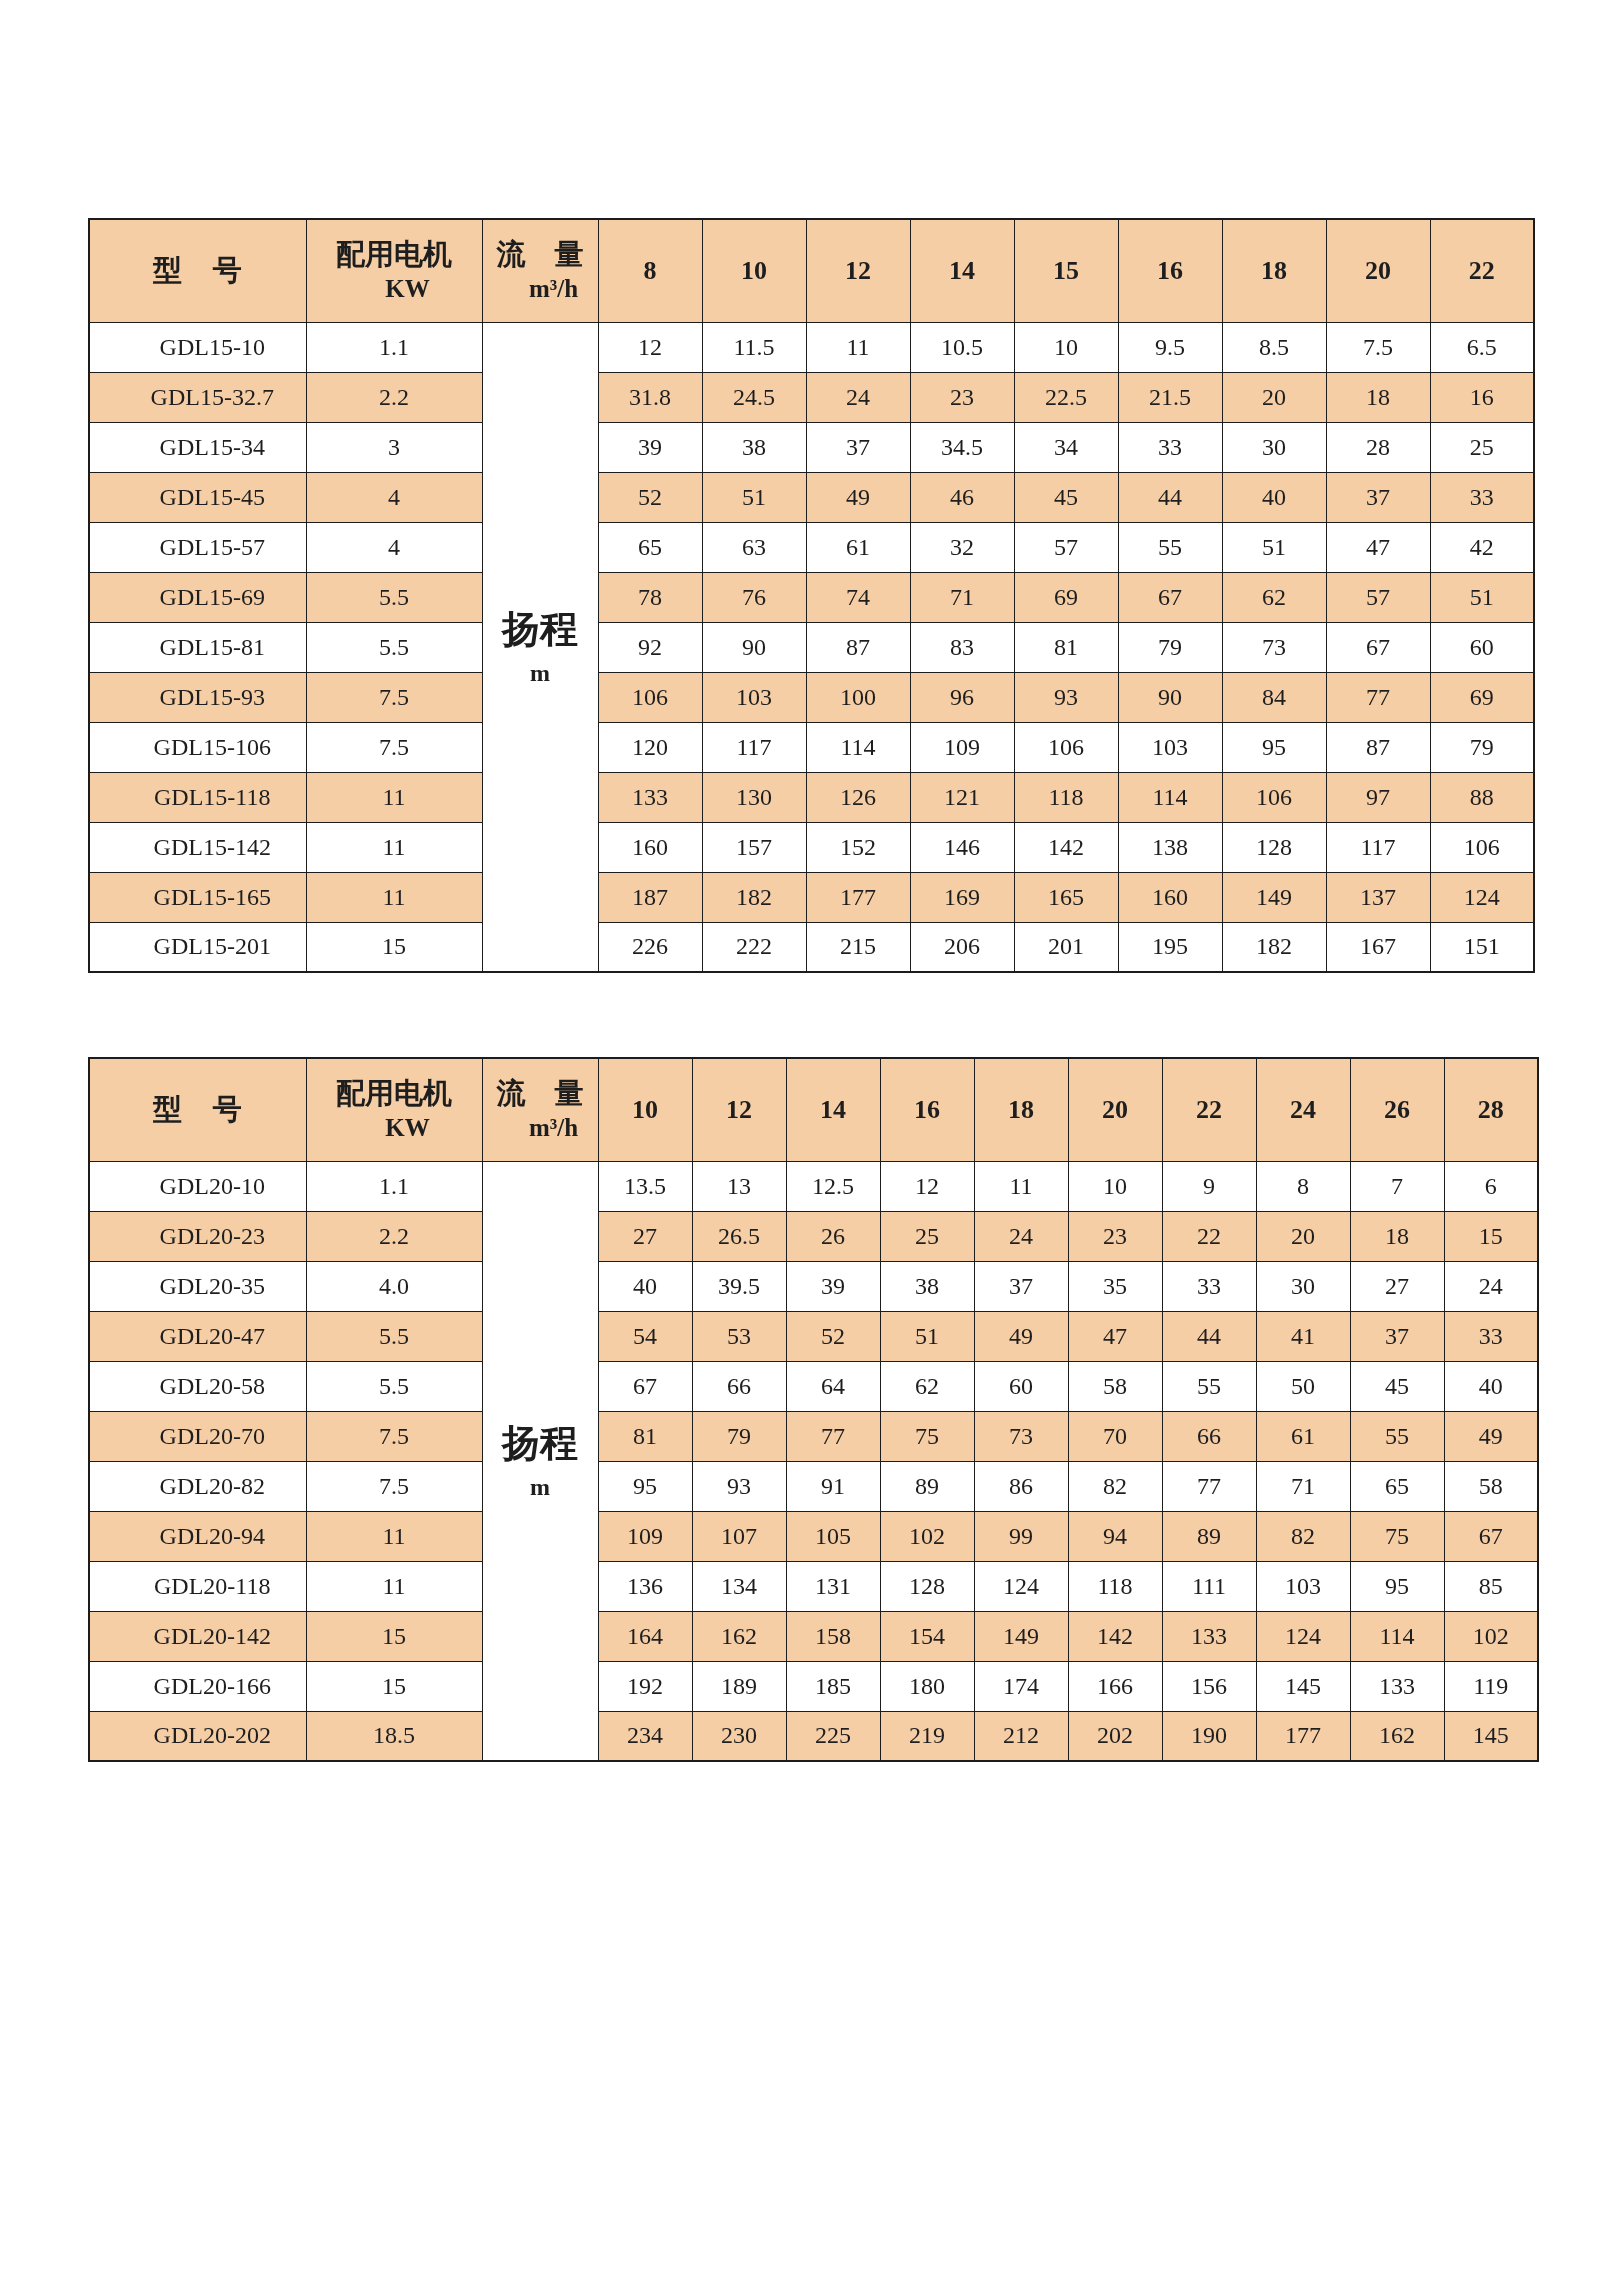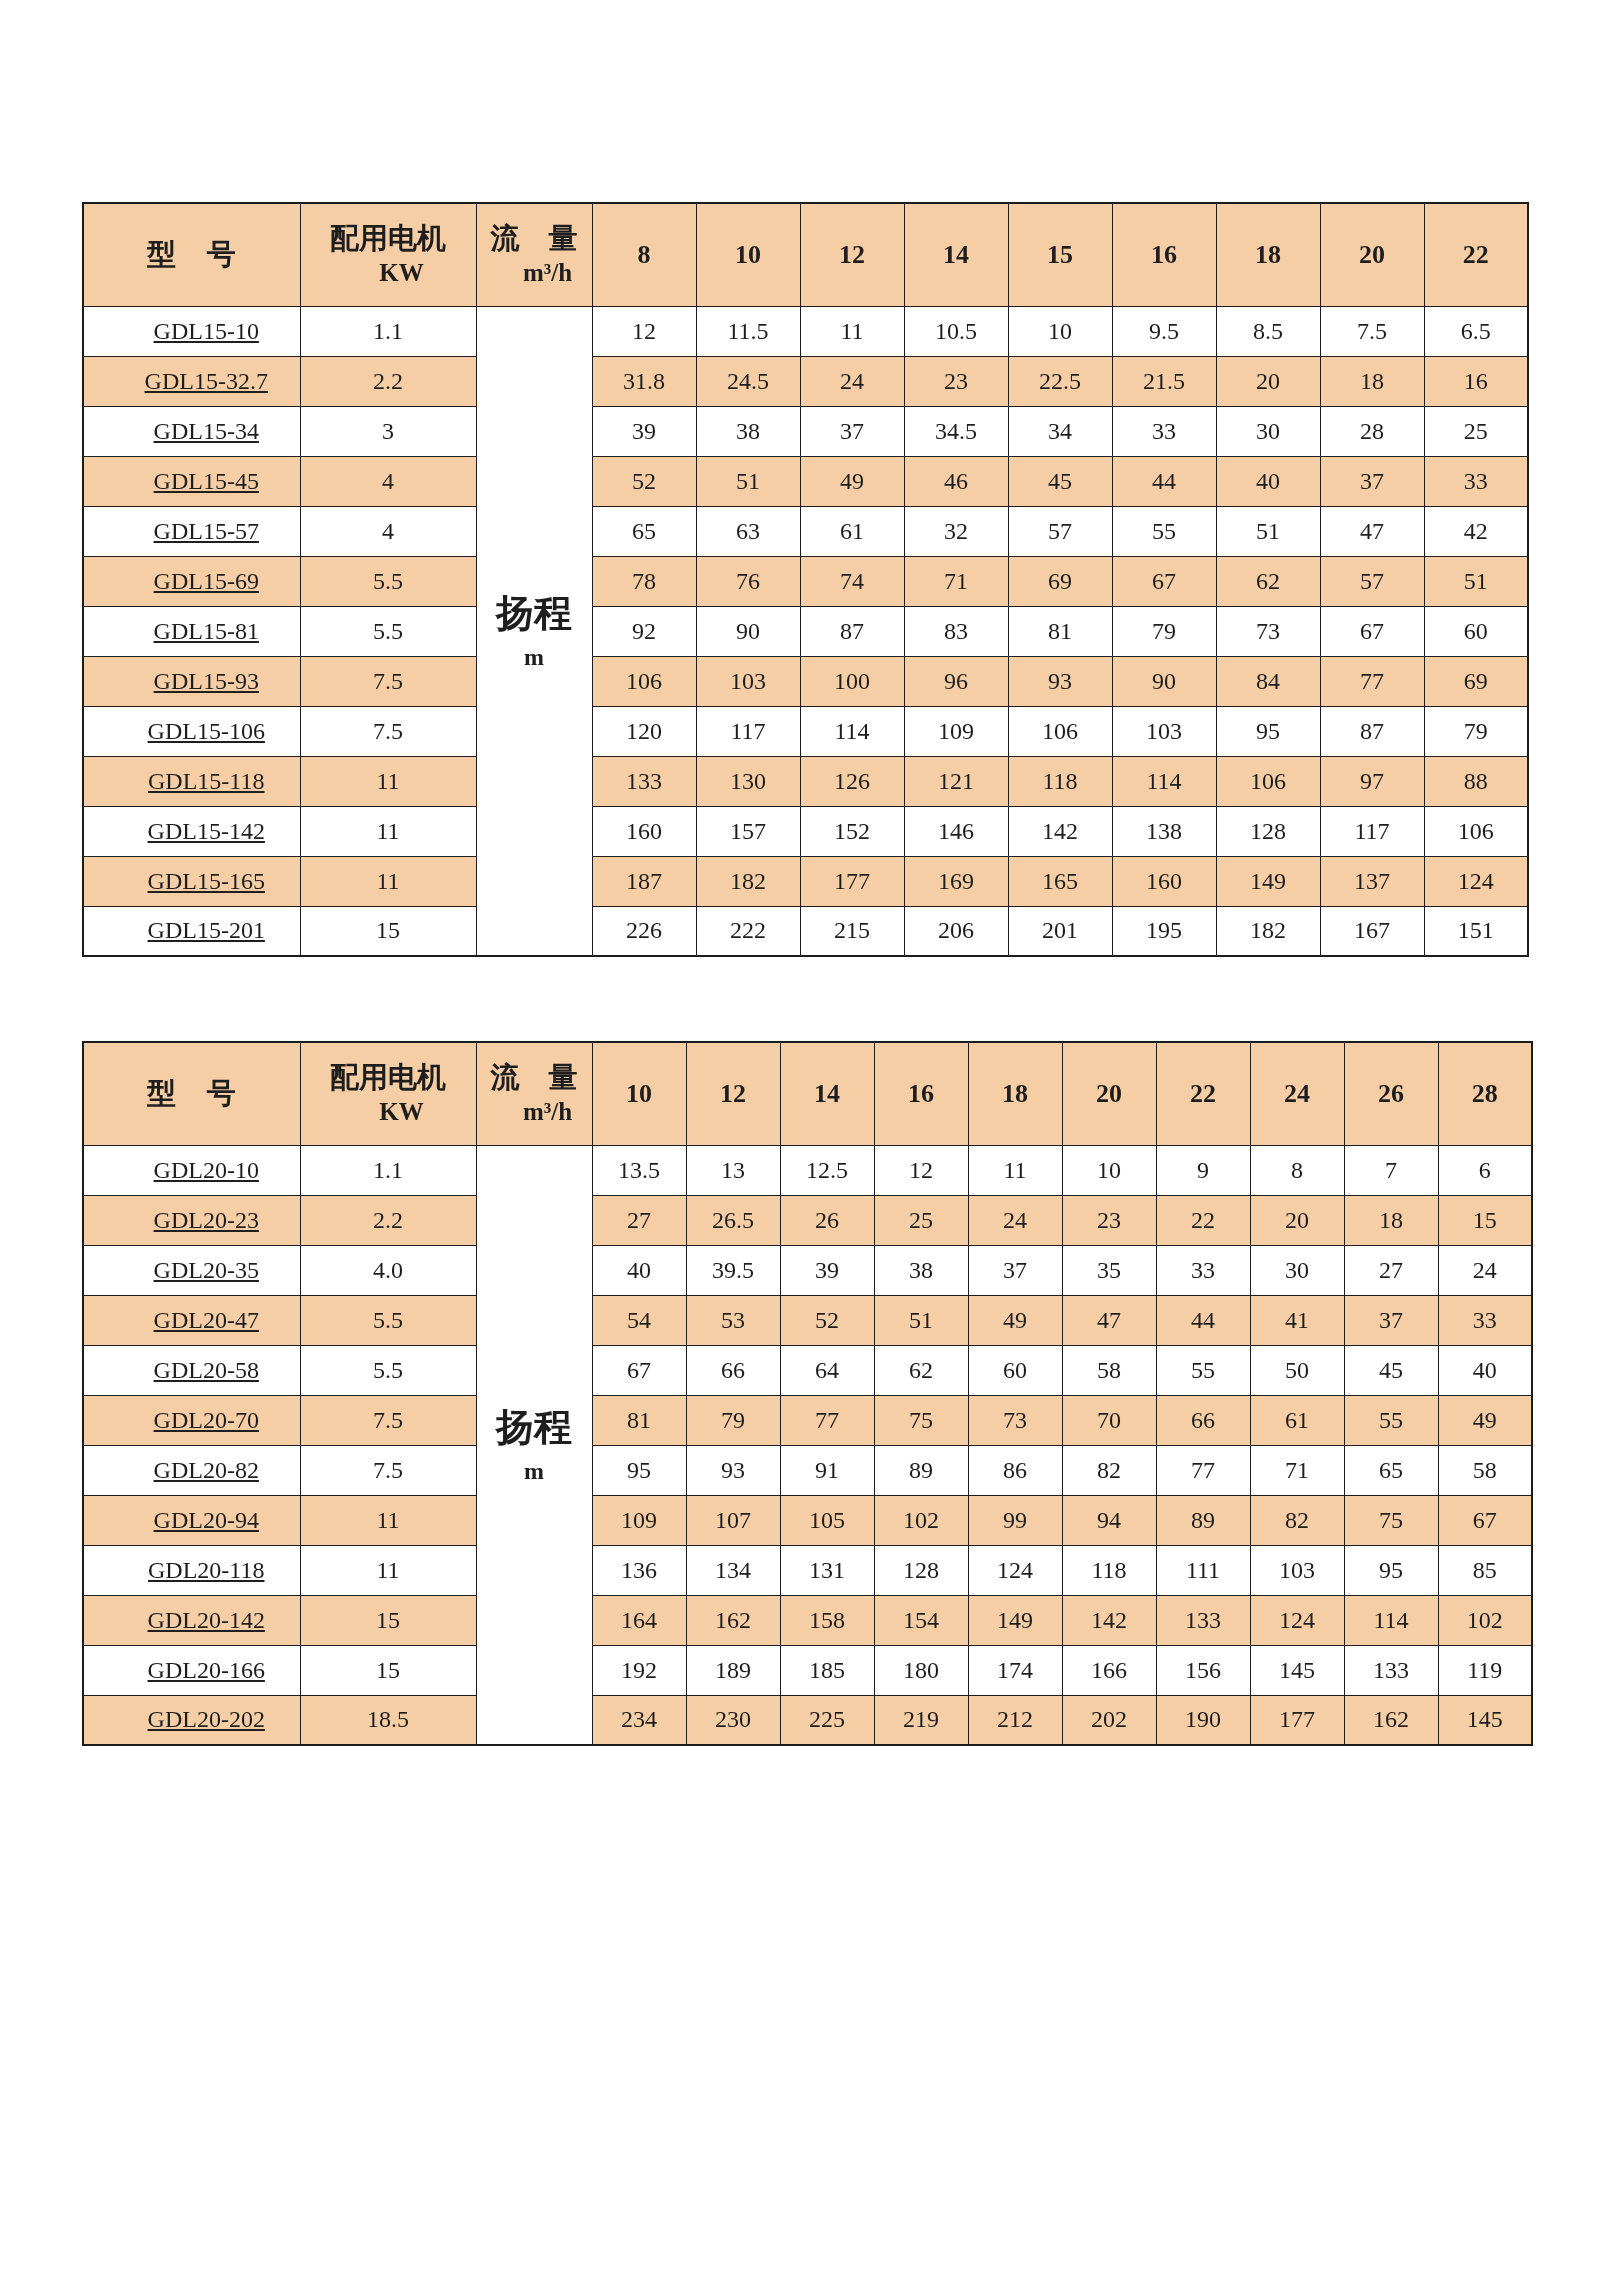--- a/index.html
+++ b/index.html
@@ -6,21 +6,21 @@
   html, body { background: #ffffff; }
   .page {
     position: relative;
     width: 1620px;
     height: 2291px;
     background: #ffffff;
     font-family: "Liberation Serif", "DejaVu Serif", serif;
     color: #1e1e1e;
     overflow: hidden;
   }
-  .tablewrap { position: absolute; left: 82px; }
+  .tablewrap { position: absolute; left: 88px; margin-top: 16px; }
   .tablewrap.t0 { top: 202px; }
   .tablewrap.t1 { top: 1041px; }
 
   table.tbl {
     border-collapse: collapse;
     table-layout: fixed;
     width: 1445px;
     border: 2.7px solid #1c1c1c;
   }
   table.tbl th, table.tbl td {
@@ -33,21 +33,21 @@
   tbody tr { height: 50px; }
 
   thead th { background: #F6CEA6; font-weight: bold; }
   th.zh, .zh { font-size: 29px; font-weight: bold; letter-spacing: 0.9px; }
   th .sub { font-size: 25px; font-weight: bold; line-height: 1.3; padding-left: 27px; }
   th .zhline { font-size: 29px; font-weight: bold; line-height: 1.3; text-align: center; }
   th.num { font-size: 26px; font-weight: bold; }
 
   tbody td { font-size: 24px; background: #ffffff; }
   tbody tr.alt td { background: #F6CEA6; }
-  td.model { text-align: left; padding-left: 29px; text-decoration: underline; }
+  td.model { text-align: left; padding-left: 29px; }
   td.headcell {
     background: #ffffff !important;
     font-weight: bold;
   }
   td.headcell .zhline { font-size: 38px; line-height: 1.4; }
   td.headcell .sub { font-size: 24px; line-height: 1.4; }
 </style>
 </head>
 <body>
 

